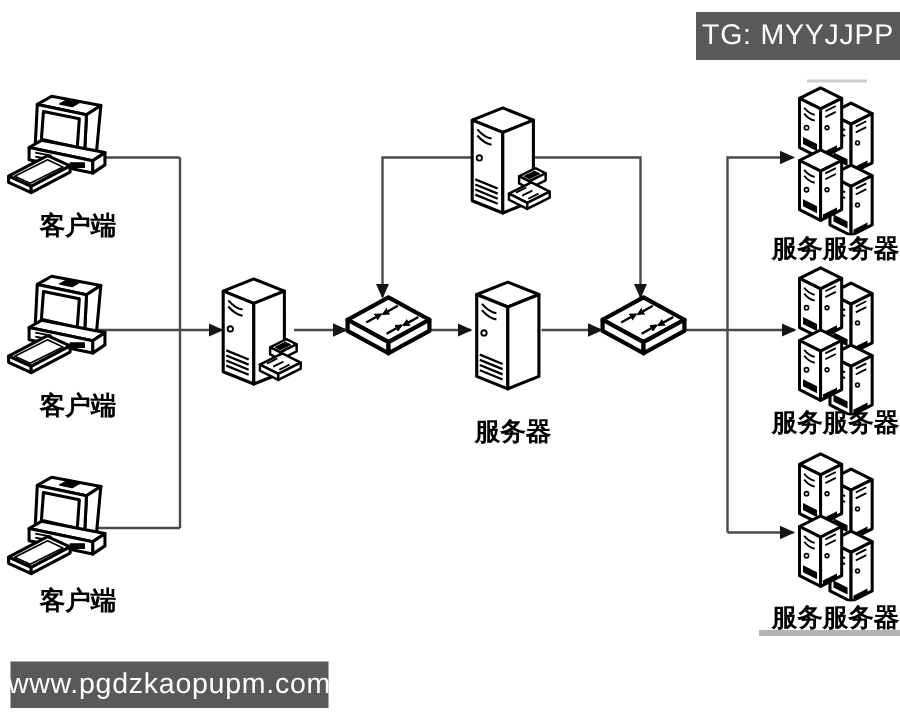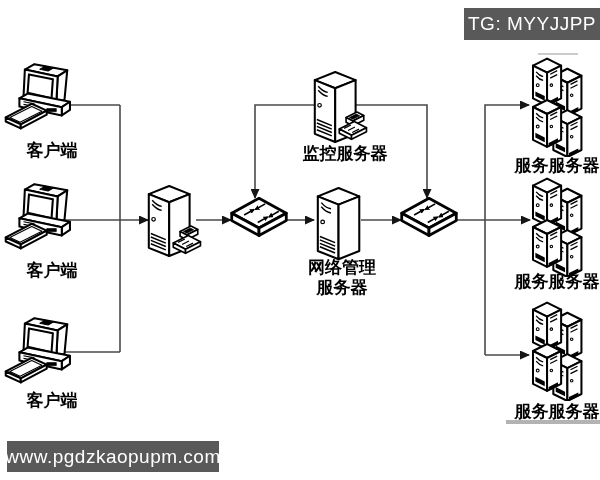--- a/index.html
+++ b/index.html
@@ -172,24 +172,23 @@
       <use href="#sym-stack"></use>
     </svg>
   <svg class="node" style="left:526px;top:301px;width:64px;height:100px">
       <use href="#sym-stack"></use>
     </svg>
 
   <div class="lbl" style="left:-8px;top:141px">客户端</div>
   <div class="lbl" style="left:-8px;top:261px">客户端</div>
   <div class="lbl" style="left:-8px;top:391px">客户端</div>
 
-  <div class="lbl" style="left:285px;top:144px">监控服务器</div>
 
   <div class="lbl lbl2" style="left:280px;top:258px">
-    <span>网络管理</span><br>
+    <br>
     <span>服务器</span>
   </div>
 
   <div class="lbl" style="left:497px;top:156px">服务服务器</div>
   <div class="lbl" style="left:497px;top:272px">服务服务器</div>
   <div class="lbl" style="left:497px;top:402px">服务服务器</div>
 
   <div class="faint-line" style="left:538px;top:53px;width:40px;height:2px"></div>
   <div class="underline-bar" style="left:506px;top:420px;width:94px;height:4px"></div>
 

